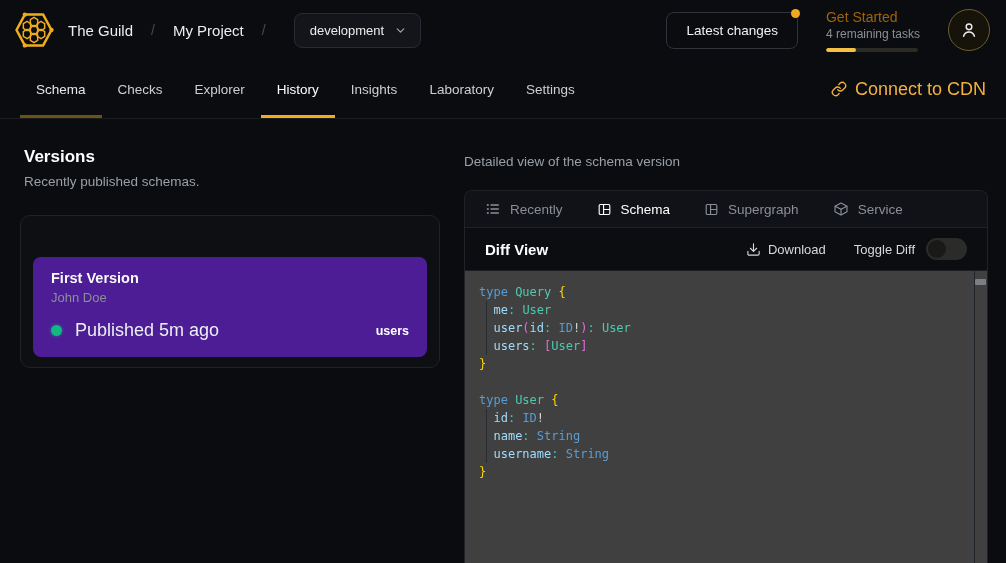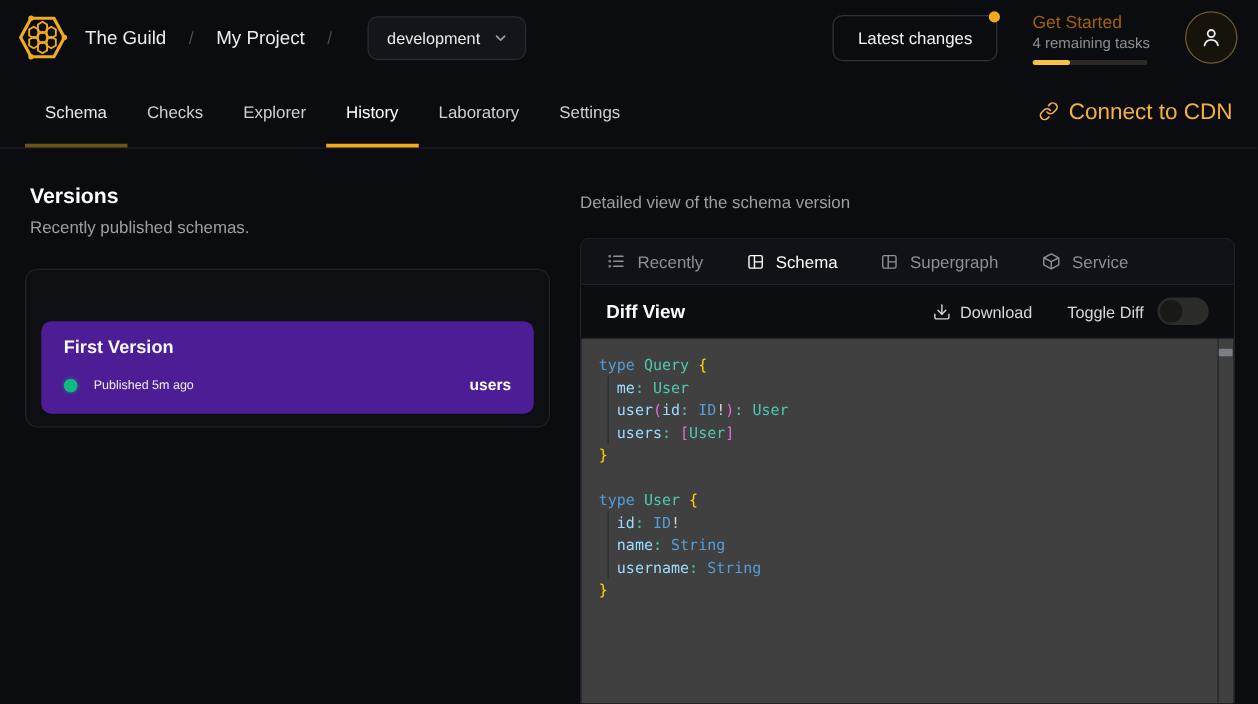--- a/index.html
+++ b/index.html
@@ -69,21 +69,21 @@
     margin-top:26px; background:#0d0f13; border:1px solid #202228;
     border-radius:10px; padding:41px 12px 10px 12px;
   }
   .version-card {
     background:#4c1d95; border-radius:8px; padding:13px 18px 16px 18px; cursor:pointer;
   }
   .vc-name { font-size:14.5px; font-weight:600; color:#fafafa; }
   .vc-author { margin-top:4px; font-size:13px; color:#8b9096; }
   .vc-row { margin-top:15px; display:flex; align-items:center; }
   .vc-dot { width:11px; height:11px; border-radius:50%; background:#10b981; box-shadow:0 0 0 2px rgba(16,185,129,.15); margin-right:13px; }
-  .vc-status { font-size:10px; color:#eceff1;text-align:center; }
+  .vc-status { font-size:18px; color:#eceff1;text-align:center; }
   .vc-service { margin-left:auto; font-size:12.5px; font-weight:700; color:#fff; }
 
   .right-col { flex:1; padding:28px 18px 0 0; display:flex; flex-direction:column; }
   .detail-panel {
     margin-top:21px; flex:1; border:1px solid #202228; border-bottom:none;
     border-radius:8px 8px 0 0; display:flex; flex-direction:column; overflow:hidden;
   }
   .detail-tabs {
     height:37px; background:#101217; border-bottom:1px solid #202228;
     display:flex; align-items:center; padding:0 20px; gap:34px;
@@ -183,20 +183,21 @@
     </button>
   </div>
 </div>
 
 <div class="nav">
   <div class="nav-tabs">
     <div class="nav-tab schema-dim">Schema</div>
     <div class="nav-tab">Checks</div>
     <div class="nav-tab">Explorer</div>
     <div class="nav-tab active">History</div>
+    <div class="nav-tab">Insights</div>
     <div class="nav-tab">Laboratory</div>
     <div class="nav-tab">Settings</div>
   </div>
   <div class="cdn-link">
     <span>
       <svg width="16" height="16" viewBox="0 0 24 24" fill="none" stroke="#f4b13d" stroke-width="2" stroke-linecap="round" stroke-linejoin="round">
         <path d="M10 13a5 5 0 0 0 7.54.54l3-3a5 5 0 0 0-7.07-7.07l-1.72 1.71"></path>
         <path d="M14 11a5 5 0 0 0-7.54-.54l-3 3a5 5 0 0 0 7.07 7.07l1.71-1.71"></path>
       </svg>
     </span>
@@ -207,20 +208,21 @@
 <div class="main">
 
   <div class="left-col">
     <div class="left-head">
       <div class="panel-title">Versions</div>
       <div class="panel-sub">Recently published schemas.</div>
     </div>
     <div class="version-card-outer">
       <div class="version-card">
         <div class="vc-name">First Version</div>
+        <div class="vc-author">John Doe</div>
         <div class="vc-row">
           <span class="vc-dot"></span>
           <span class="vc-status">Published 5m ago</span>
           <span class="vc-service">users</span>
         </div>
       </div>
     </div>
   </div>
 
   <div class="right-col">

